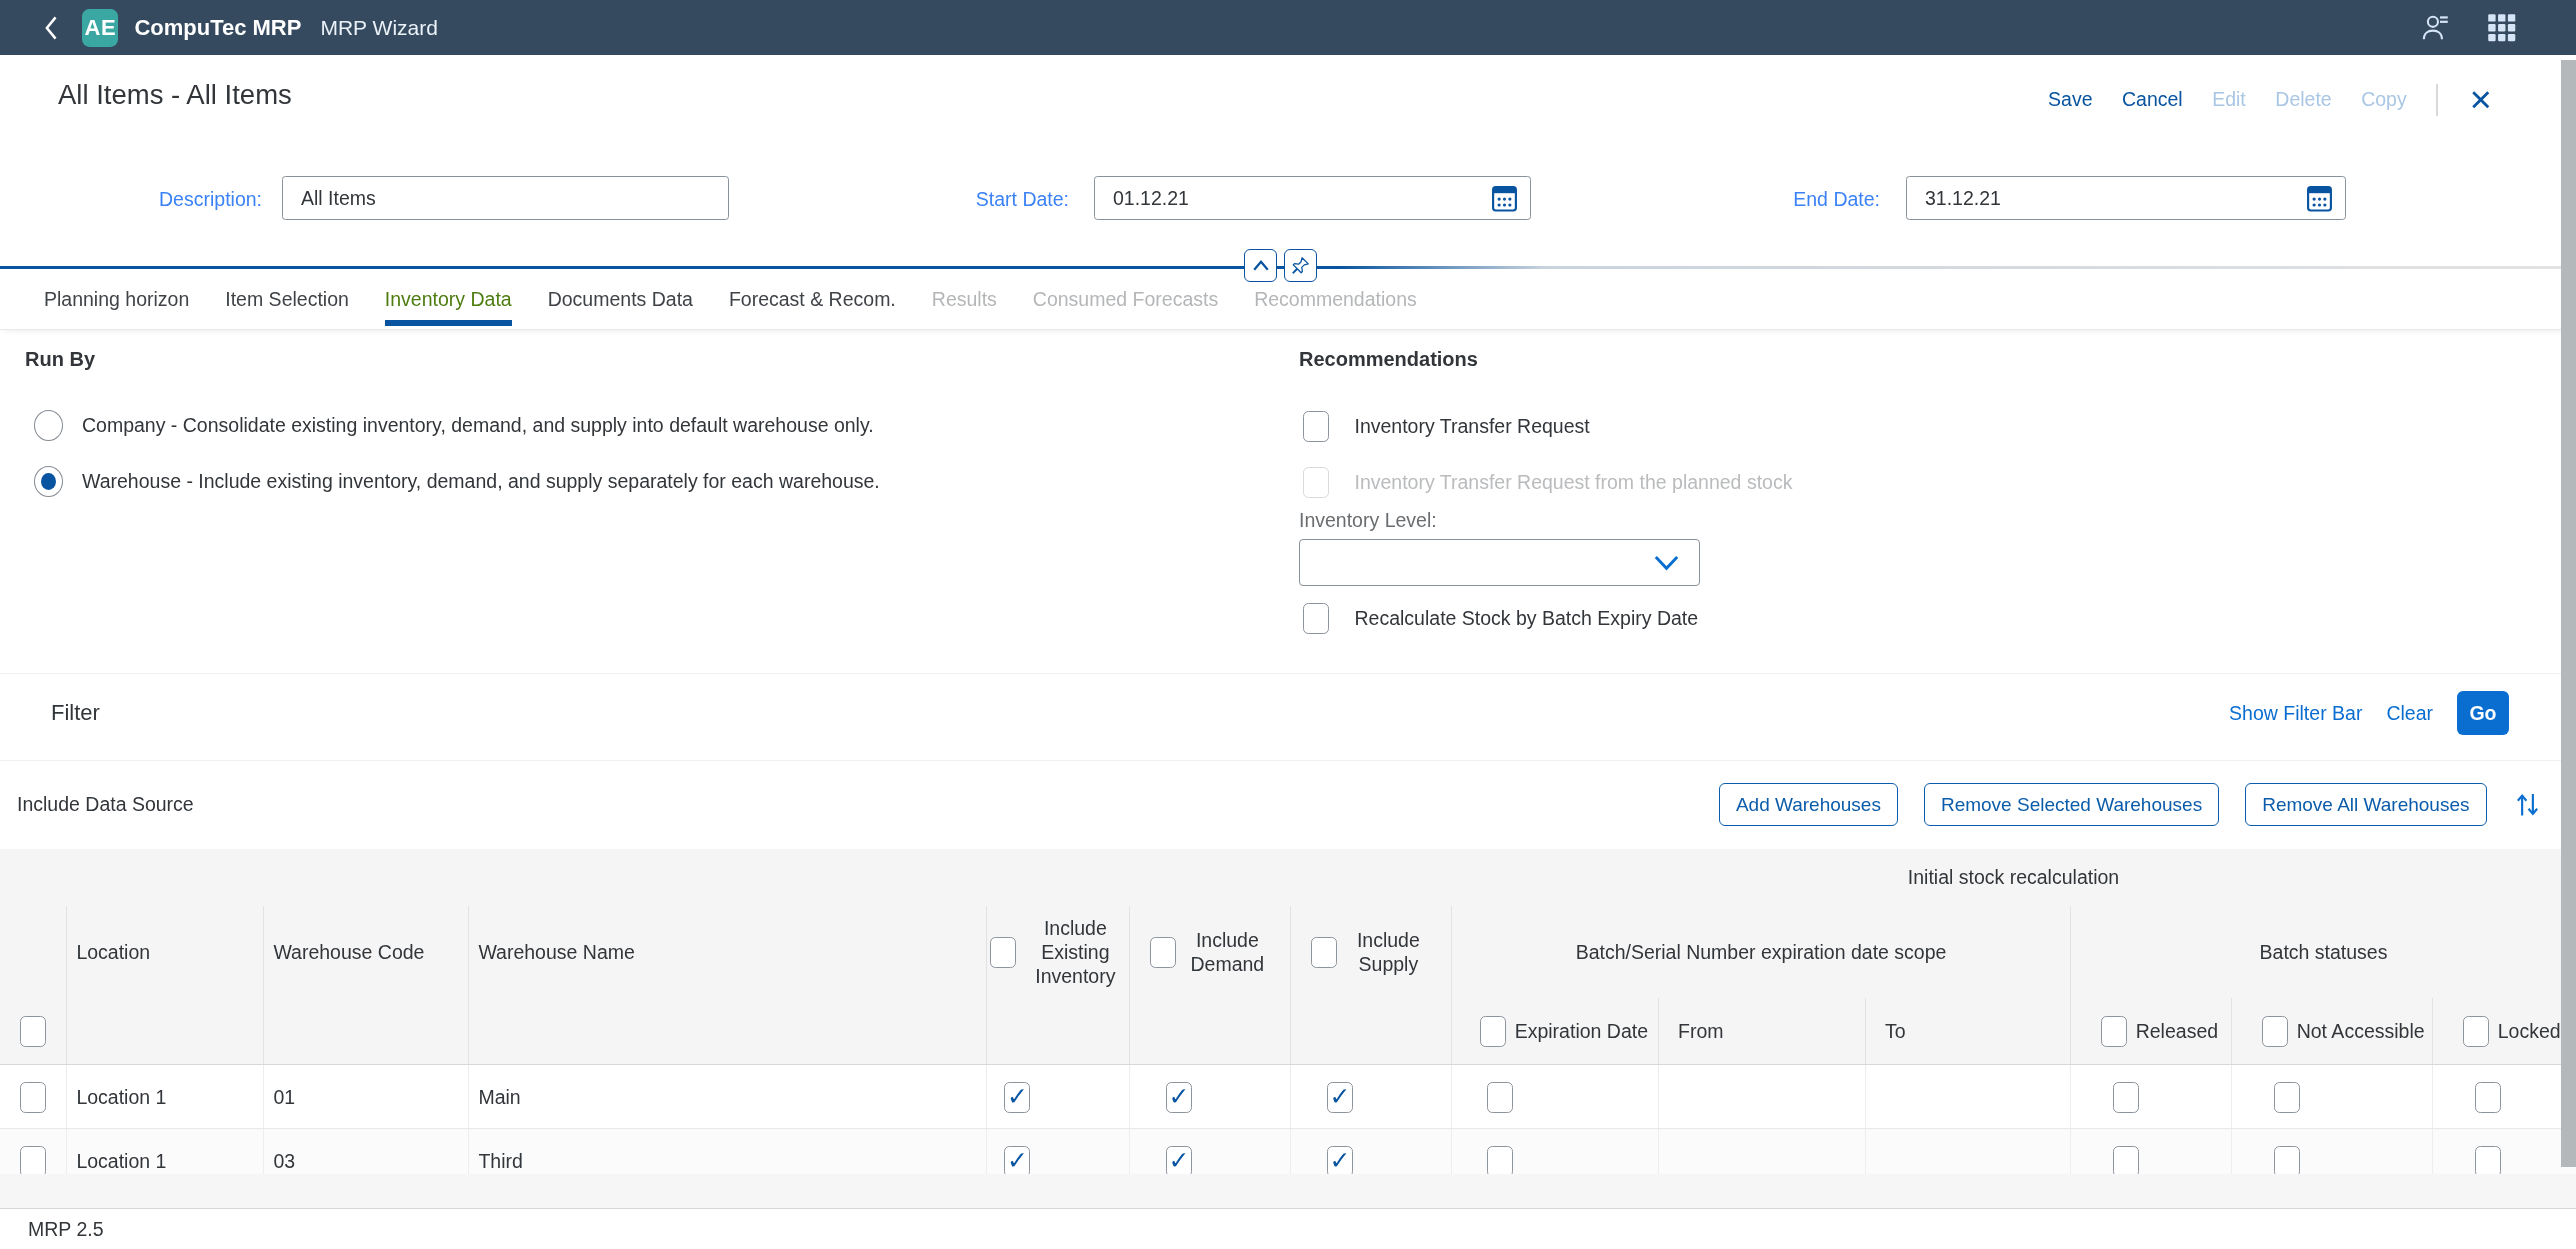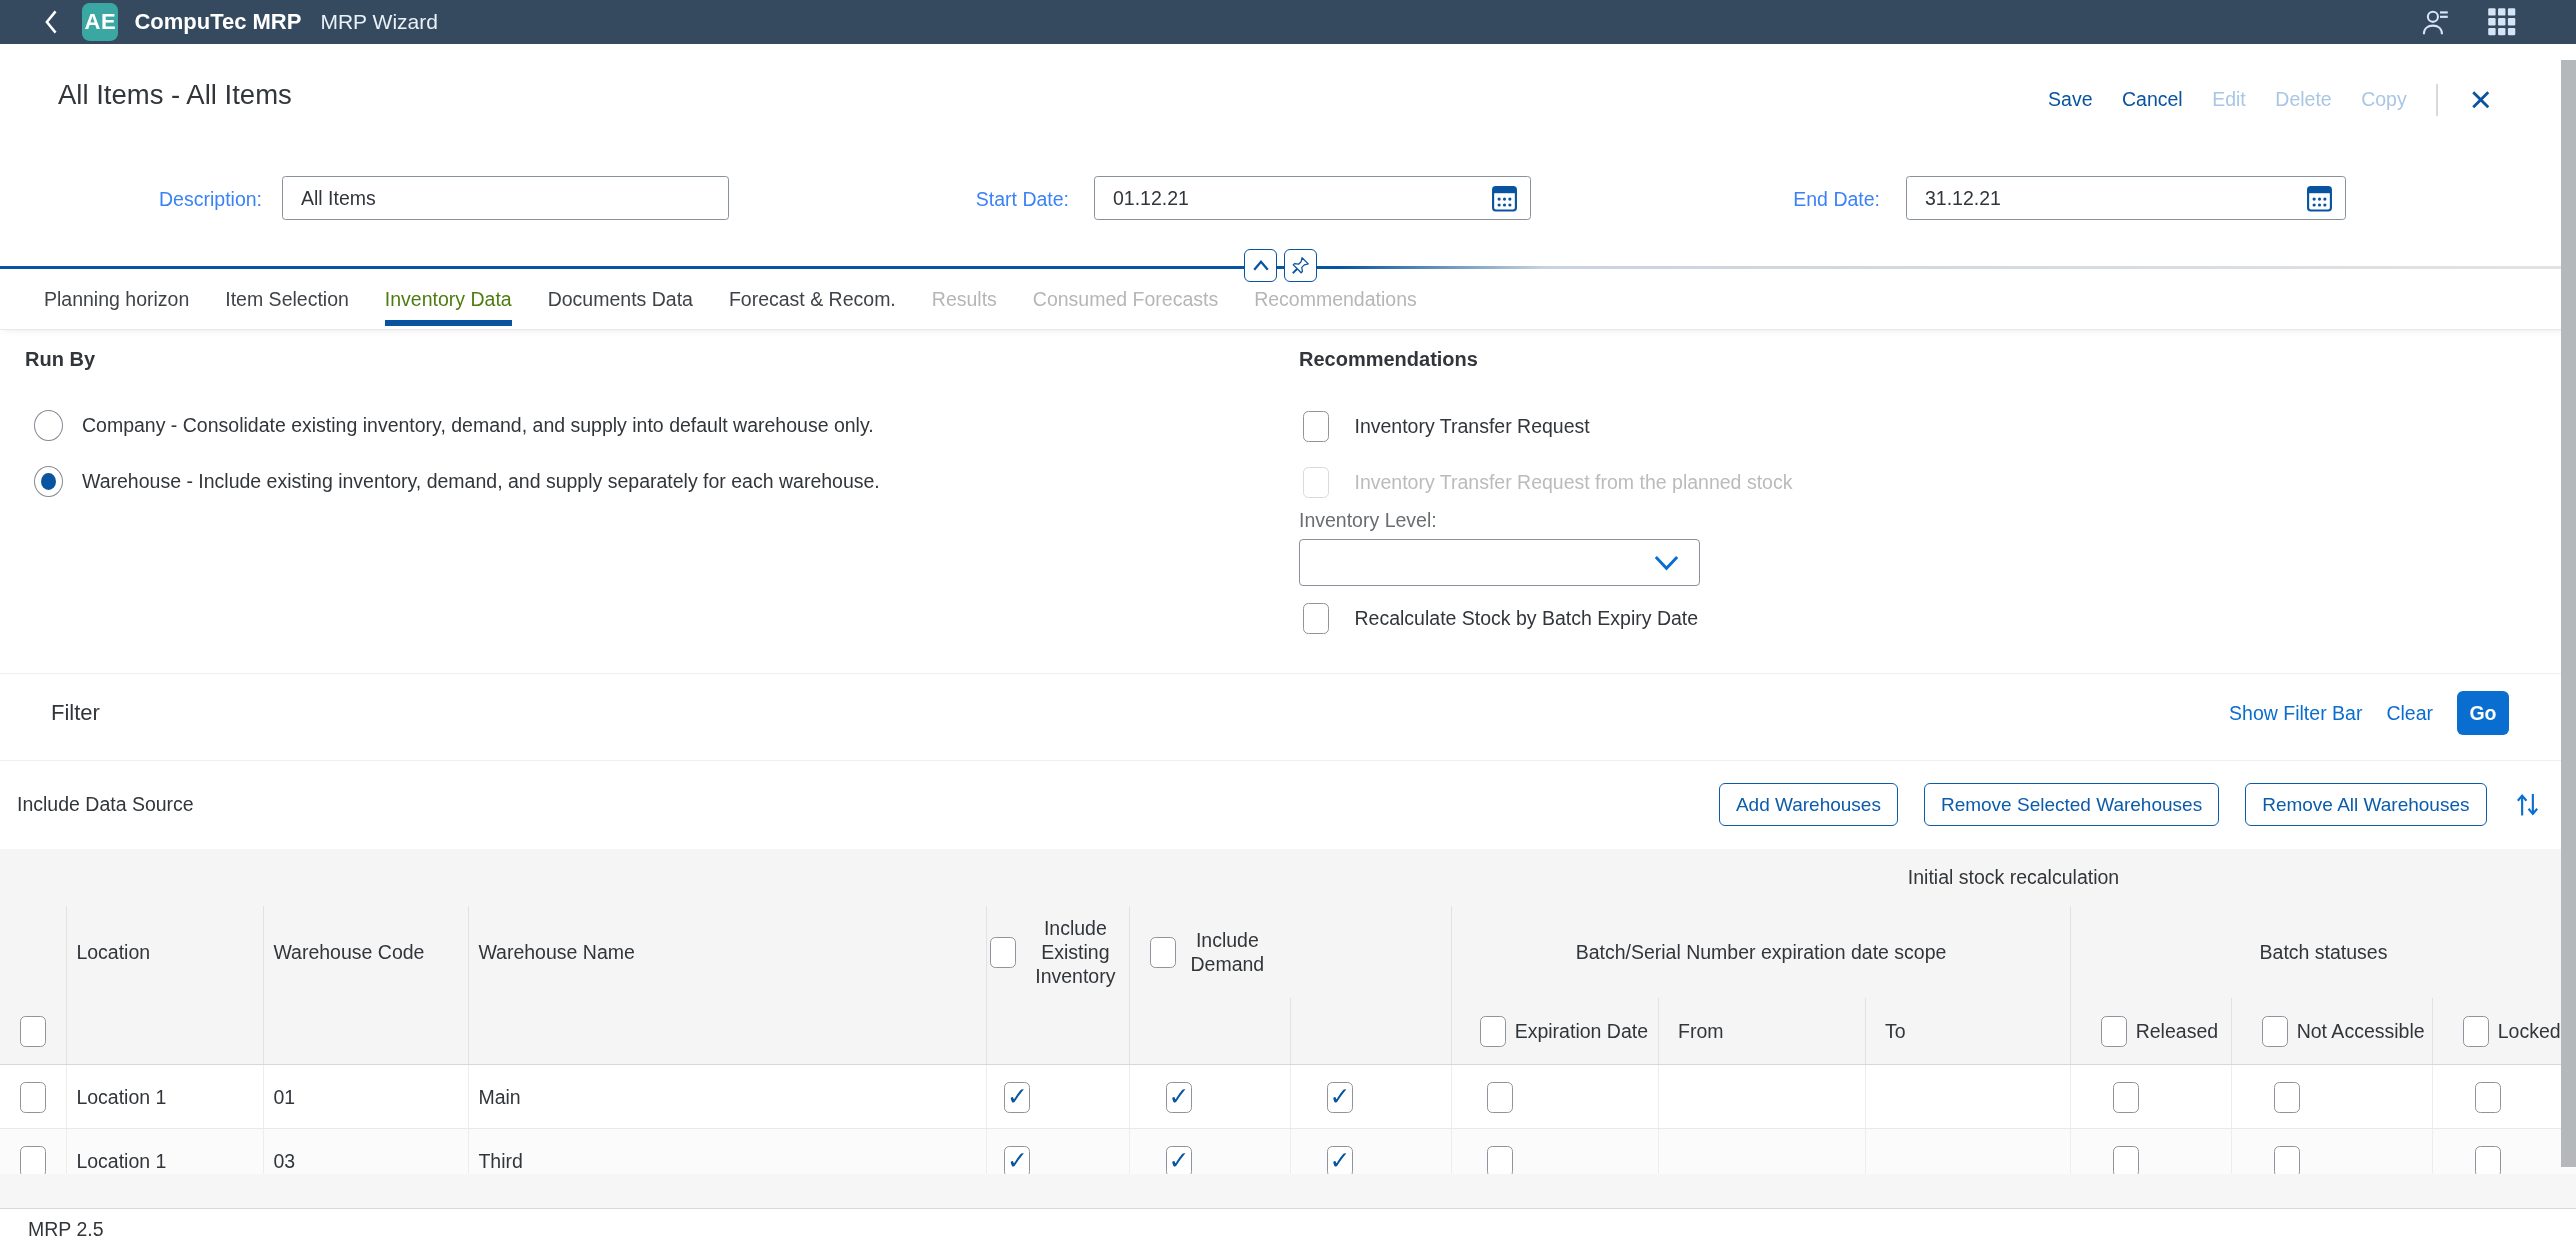--- a/index.html
+++ b/index.html
@@ -3,21 +3,21 @@
 <meta charset="utf-8">
 <style>
   html,body{margin:0;padding:0;}
   body{
     width:2576px;height:1250px;position:relative;overflow:hidden;
     background:#ffffff;
     font-family:"Liberation Sans","DejaVu Sans",sans-serif;
     color:#32363a;
   }
   
-  .topbar{position:absolute;left:0;top:0;width:2576px;height:44px;background:#354a5f;display:flex;align-items:center;z-index:30;}
+  .topbar{position:absolute;left:0;top:0;width:2576px;height:55px;background:#354a5f;display:flex;align-items:center;z-index:30;}
   .back-btn{margin-left:38px;width:27px;height:35px;display:flex;align-items:center;justify-content:center;cursor:pointer;}
   .shell-logo{margin-left:17.4px;width:36px;height:38px;border-radius:7.4px;background:#3aa7a3;color:#fff;
     display:flex;align-items:center;justify-content:center;font-weight:bold;font-size:22px;letter-spacing:0.7px;}
   .shell-title{margin-left:16px;color:#ffffff;font-weight:bold;font-size:22px;}
   .shell-subtitle{margin-left:19px;color:#eaf1f8;font-size:21px;}
   .topbar-right{margin-left:auto;margin-right:59px;display:flex;align-items:center;gap:35px;}
   .shellicon{width:31px;height:31px;display:flex;align-items:center;justify-content:center;cursor:pointer;}
 
   
   .page-header{position:absolute;left:0;top:55px;width:2576px;height:275px;background:#fff;z-index:5;}
@@ -343,20 +343,26 @@
       <span class="cb"></span>
       <span class="stack w150">Include Existing Inventory</span>
     </span>
   </div>
   <div class="cell x5 hb ctr">
     <span class="hstack">
       <span class="cb"></span>
       <span class="stack w125">Include Demand</span>
     </span>
   </div>
+  <div class="cell x6 hb ctr">
+    <span class="hstack">
+      <span class="cb"></span>
+      <span class="stack w125">Include Supply</span>
+    </span>
+  </div>
   <div class="cell x7to9 hb ctr">Batch/Serial Number expiration date scope</div>
   <div class="cell x10to12 hb ctr">Batch statuses</div>
 </div>
 
 <div class="trow hrowC">
   <div class="cell x0" style="padding-left:20px;">
     <span class="cb"></span>
   </div>
   <div class="cell x1 hb"></div>
   <div class="cell x2 hb"></div>

